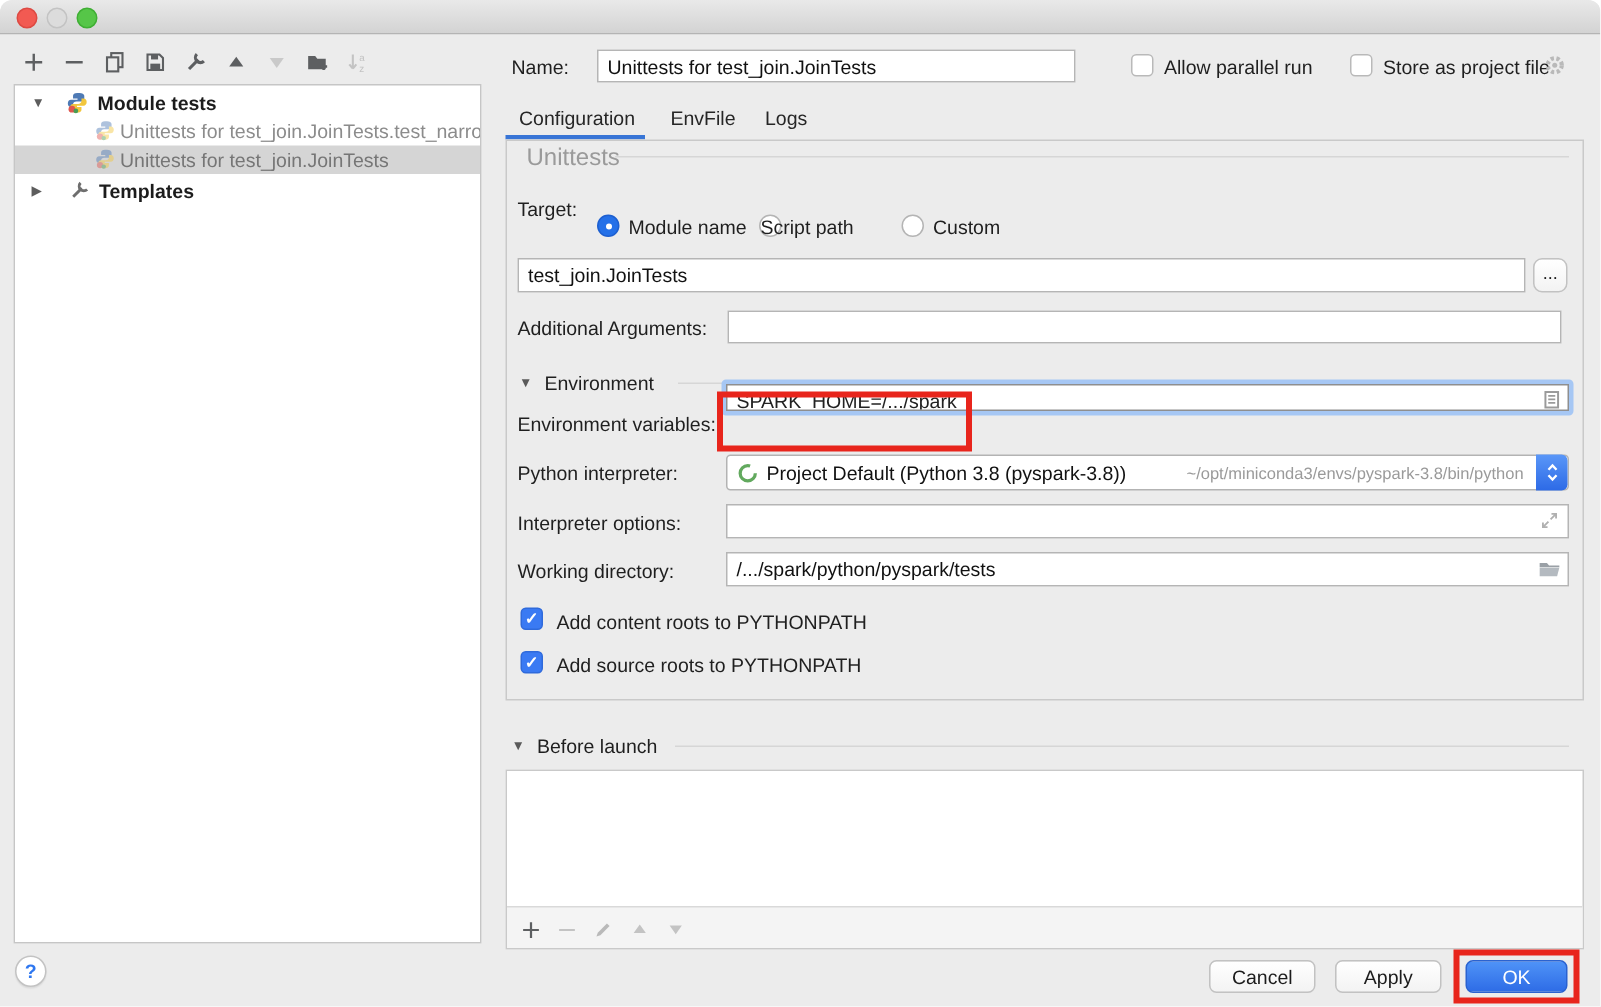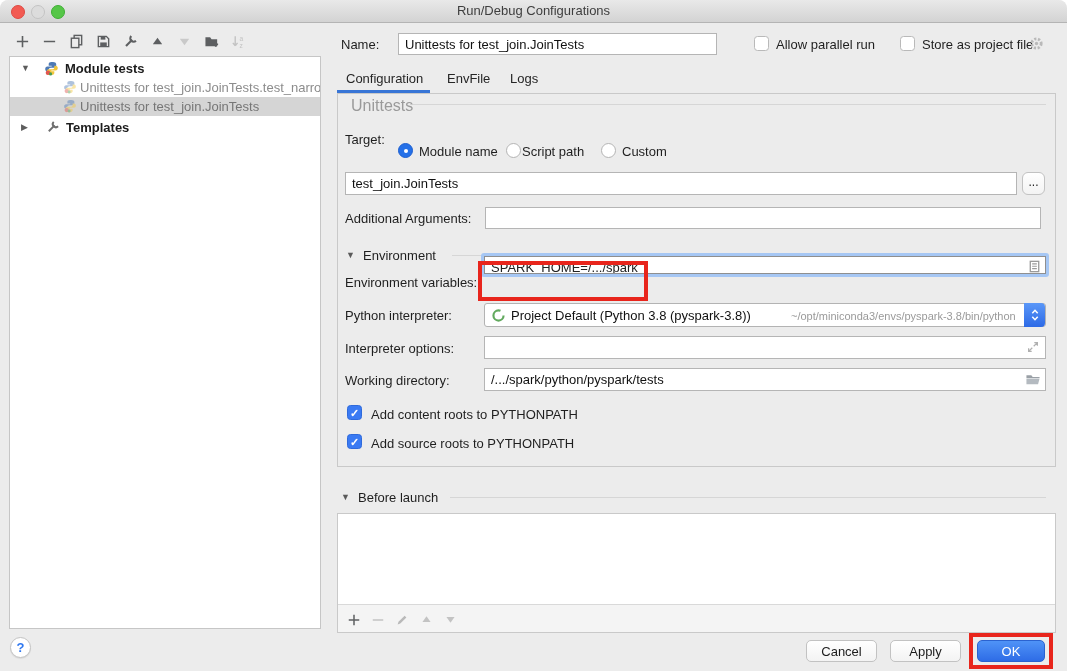--- a/index.html
+++ b/index.html
@@ -52,21 +52,20 @@
 </style>
 </head>
 <body>
 
 <div class="window">
 
   <div class="titlebar">
     <span class="tl red"></span>
     <span class="tl gray"></span>
     <span class="tl green"></span>
-    <div class="title">Run/Debug Configurations</div>
   </div>
 
   <div class="ltb">
     <span class="tbi">
         <svg width="15" height="15" viewBox="0 0 16 16">
           <path d="M8 2v12M2 8h12" stroke="#5d5f61" stroke-width="1.7"></path>
         </svg>
       </span>
     <span class="tbi">
         <svg width="15" height="15" viewBox="0 0 16 16">
@@ -180,21 +179,21 @@
 
   <div class="panel" style="left:337px;top:93px;width:719px;height:374px;"></div>
 
   <div class="hline" style="left:410px;top:104px;width:636px;"></div>
   <div class="grouplbl" style="left:351px;top:97px;">Unittests</div>
 
   <div class="lbl" style="left:345px;top:132px;">Target:</div>
   <span class="radio sel" style="left:398px;top:143px;"></span>
   <div class="lbl" style="left:419px;top:144px;">Module name</div>
   <span class="radio un" style="left:506px;top:143px;"></span>
-  <div class="lbl" style="left:522px;top:144px;text-align:right;">Script path</div>
+  <div class="lbl" style="left:507px;top:144px;text-align:right;">Script path</div>
   <span class="radio un" style="left:601px;top:143px;"></span>
   <div class="lbl" style="left:622px;top:144px;">Custom</div>
 
   <div class="field" style="left:345px;top:172px;width:672px;height:23px;">test_join.JoinTests</div>
   <div class="btn" style="left:1022px;top:172px;width:23px;height:23px;border-radius:6px;line-height:18px;font-size:12px;">...</div>
 
   <div class="lbl" style="left:345px;top:211px;">Additional Arguments:</div>
   <div class="field" style="left:485px;top:207px;width:556px;height:22px;"></div>
 
   <span class="seccaret" style="left:346px;top:250px;">▼</span>

